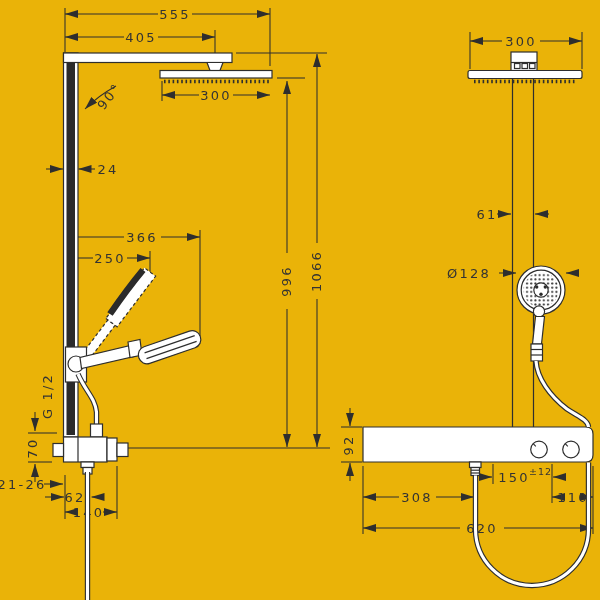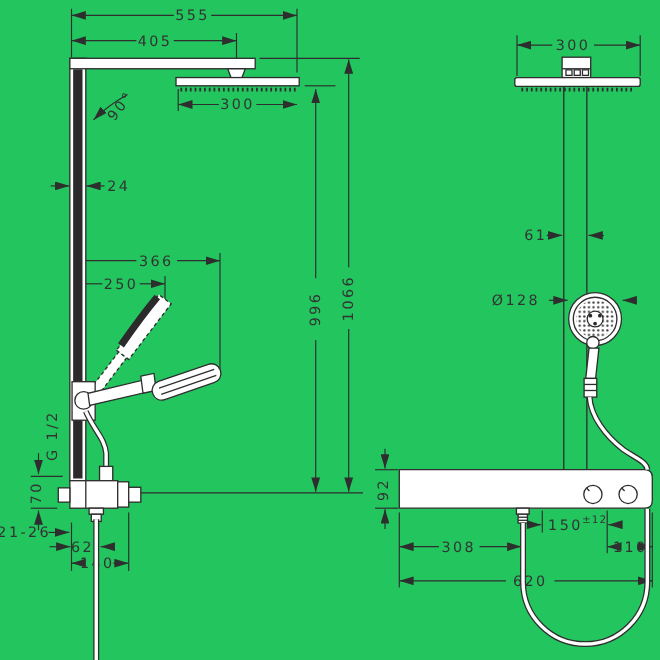--- a/index.html
+++ b/index.html
@@ -1,16 +1,16 @@
 <!DOCTYPE html>
 <html><head>
 <meta charset="utf-8">
 <style>
   html,body{margin:0;padding:0;background:#fff;}
-  .canvas{position:relative;width:600px;height:600px;background:#22c55e;overflow:hidden;
+  .canvas{position:relative;width:600px;height:600px;background:#eab308;overflow:hidden;
           font-family:"DejaVu Sans","Liberation Sans",sans-serif;}
   svg{position:absolute;left:0;top:0;}
   .s   {stroke:#2e2e2e;fill:none;stroke-width:1.2;}
   .sf  {fill:#ffffff;stroke:#2e2e2e;stroke-width:1.2;}
   .dk  {fill:#2b2b2b;stroke:none;}
   .dim {stroke:#2e2e2e;fill:none;stroke-width:1.05;}
   .dsh {fill:#ffffff;stroke:#2e2e2e;stroke-width:1.2;stroke-dasharray:3.2 2.6;}
   .noz {stroke:#2e2e2e;stroke-width:3.4;stroke-dasharray:1.6 2.7;fill:none;}
   .tubeO{stroke:#2e2e2e;stroke-width:5.4;fill:none;}
   .tubeI{stroke:#ffffff;stroke-width:3.1;fill:none;}

